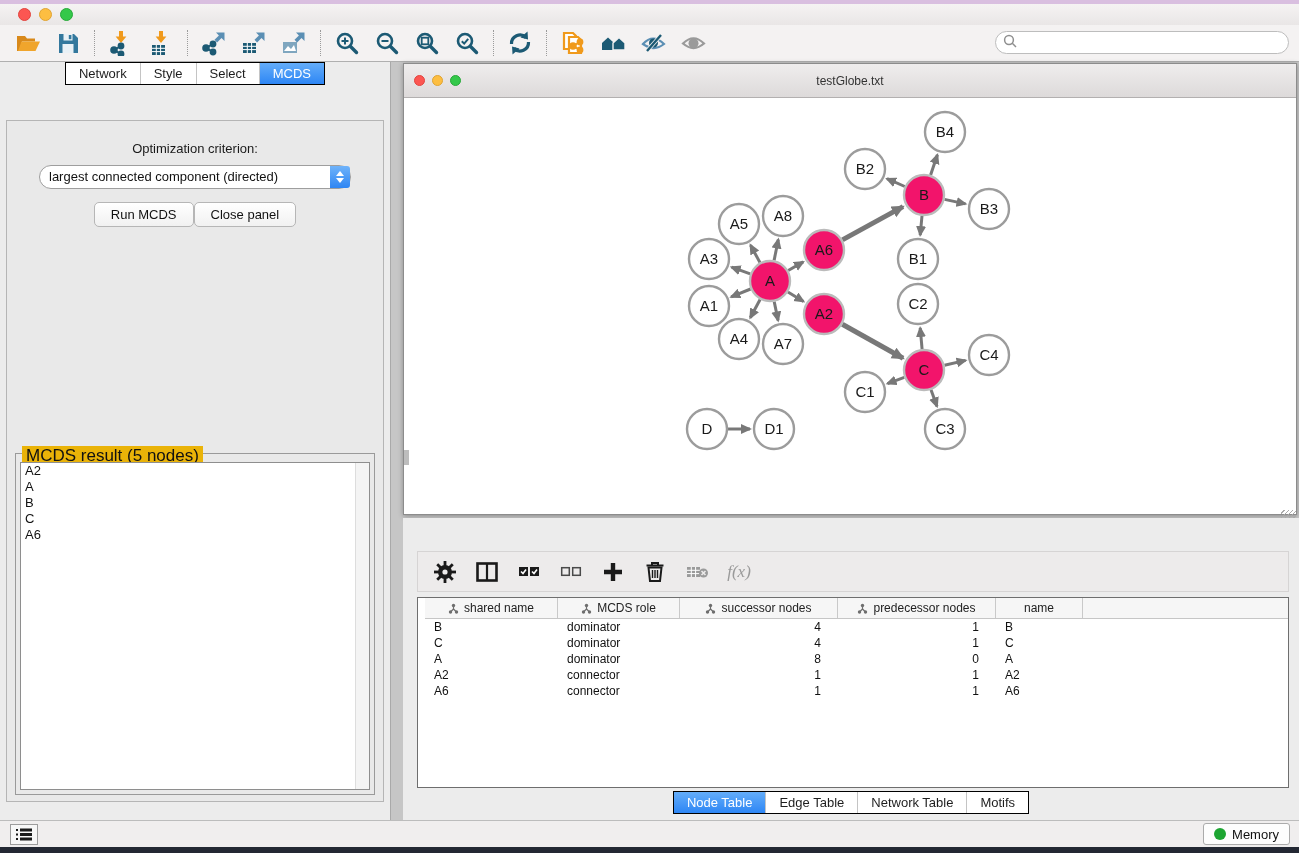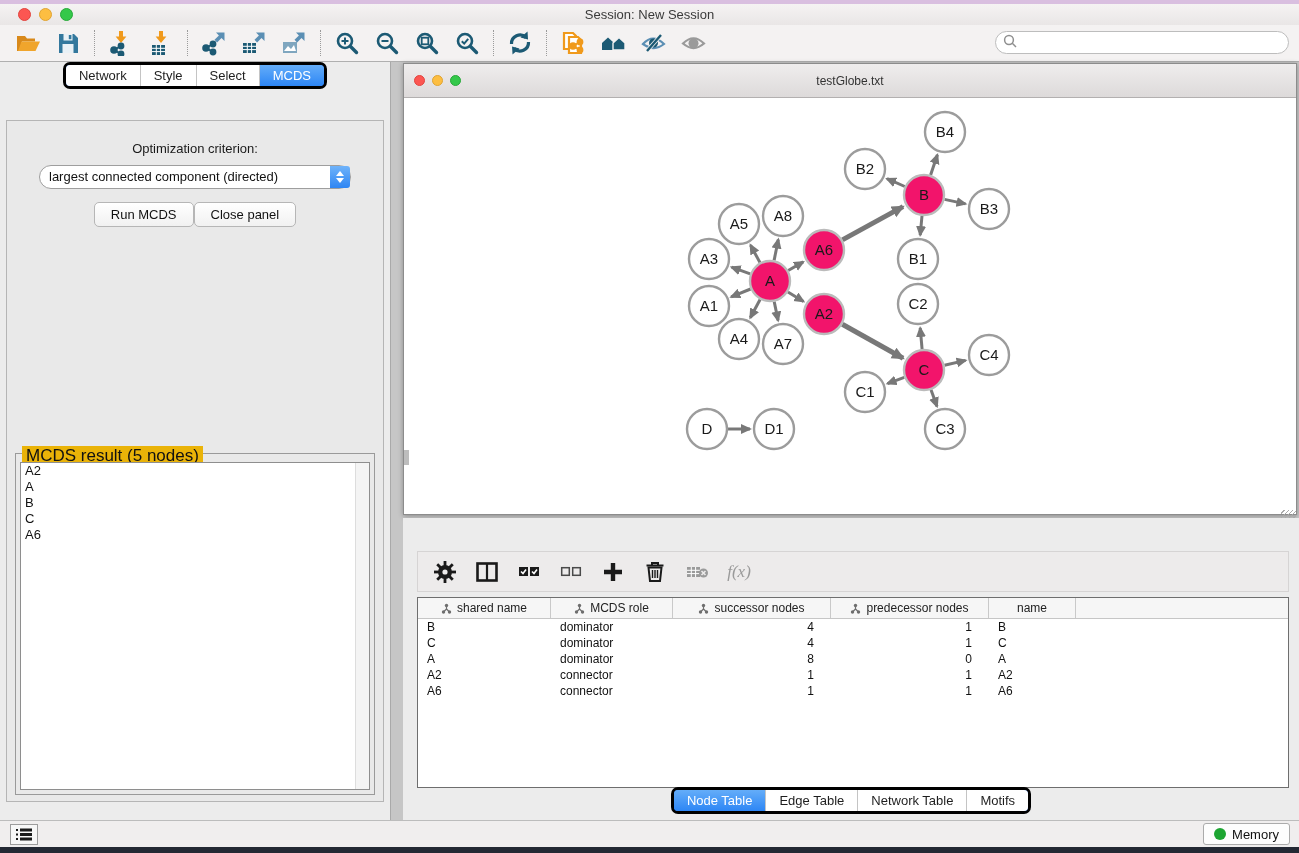--- a/index.html
+++ b/index.html
@@ -26,21 +26,21 @@
     border:1px solid #BDBDBD; border-radius:12px; display:flex; align-items:center; padding-left:7px; }
 
   
   .control-panel { position:absolute; left:0; top:62px; width:391px; height:758px;
     background:#ECECEC; border-right:1px solid #A9A9A9; }
   .panel-head { height:30px; display:flex; align-items:center; padding:0 10px; font-size:13px; color:#1E1E1E; }
   .panel-head .spacer { flex:1; }
   .mini-ic { width:13px; height:13px; margin-left:9px; display:flex; }
 
   .seg-row { display:flex; justify-content:center; }
-  .seg { display:inline-flex; border:3px solid #000000; border-radius:7px; overflow:hidden; background:#3b82f6; }
+  .seg { display:inline-flex; border:1px solid #000000; border-radius:0; overflow:hidden; background:#3b82f6; }
   .seg-btn { padding:3px 13px; font-size:13px; color:#1E1E1E; border-left:1px solid #C4C4C4; background:#FFFFFF; }
   .seg-btn:first-child { border-left:none; }
   .seg-btn.sel { background:linear-gradient(#64ADF9,#2D86F5); color:#FFFFFF; }
 
   .cp-content { position:absolute; left:6px; right:6px; top:58px; bottom:18px;
     border:1px solid #B5B5B5; background:#E9E9E9; }
   .opt-label { text-align:center; margin-top:20px; font-size:13px; color:#1A1A1A; }
   .select-row { display:flex; justify-content:center; margin-top:9px; }
   .selectbox { width:312px; height:24px; display:flex; border:1px solid #9E9E9E; border-radius:12px; background:#FFFFFF; }
   .selectbox .val { flex:1; font-size:13px; color:#111; line-height:22px; padding-left:9px; white-space:nowrap; overflow:hidden; }
@@ -73,21 +73,21 @@
   .mark-h { position:absolute; left:443px; bottom:0; width:15px; height:5px; background:#BDBDBD; }
   .resize-grip { position:absolute; right:0; bottom:0; width:15px; height:15px;
     background:repeating-linear-gradient(135deg, transparent 0 2px, #ABABAB 2px 3px); }
 
   
   .table-panel { position:absolute; left:403px; top:518px; width:896px; height:302px; background:#ECECEC; }
   .tp-toolbar { position:absolute; left:14px; right:10px; top:33px; height:41px; background:#EDEBEB;
     border:1px solid #D6D4D4; display:flex; align-items:center; padding-left:8px; gap:4px; }
   .tp-btn { width:38px; height:32px; display:flex; align-items:center; justify-content:center; }
   .data-table { position:absolute; left:14px; right:10px; top:79px; bottom:32px; background:#FFFFFF;
-    border:1px solid #6E6E6E; overflow:hidden; }
+    border:1px solid #6E6E6E; overflow:hidden;padding-left:7px; }
   .thead { display:flex; height:21px; background:#F6F6F6; border-bottom:1px solid #C6C6C6; }
   .th { display:flex; align-items:center; justify-content:center; gap:5px; font-size:12px; color:#222;
     border-right:1px solid #C9C9C9; }
   .th:last-child { border-right:none; }
   .trow { display:flex; height:16px; align-items:center; }
   .td { font-size:12px; color:#111; overflow:hidden; white-space:nowrap; }
   .td.left { text-align:left; padding-left:9px; }
   .td.right { text-align:right; padding-right:17px; }
   .tp-tabs { position:absolute; left:0; right:0; bottom:6px; display:flex; justify-content:center; }
 
@@ -100,21 +100,20 @@
     border-radius:3px; display:flex; align-items:center; gap:6px; padding:0 10px; font-size:13px; color:#111; }
   .mem-dot { width:12px; height:12px; border-radius:50%; background:#1DA532; }
   .bottom-strip { position:absolute; left:0; bottom:0; width:100%; height:6px; background:#232833; }
 </style>
 </head>
 <body>
 
 <div class="desktop-strip"></div>
 
 <div class="titlebar">
-  <span class="win-title">Session: New Session</span>
   <div class="traffic">
     <div class="tl red"></div>
     <div class="tl yel"></div>
     <div class="tl grn"></div>
   </div>
 </div>
 
 <div class="toolbar">
   <div id="tb-groups" style="display:flex;align-items:center;">
       <div class="tb-group">

